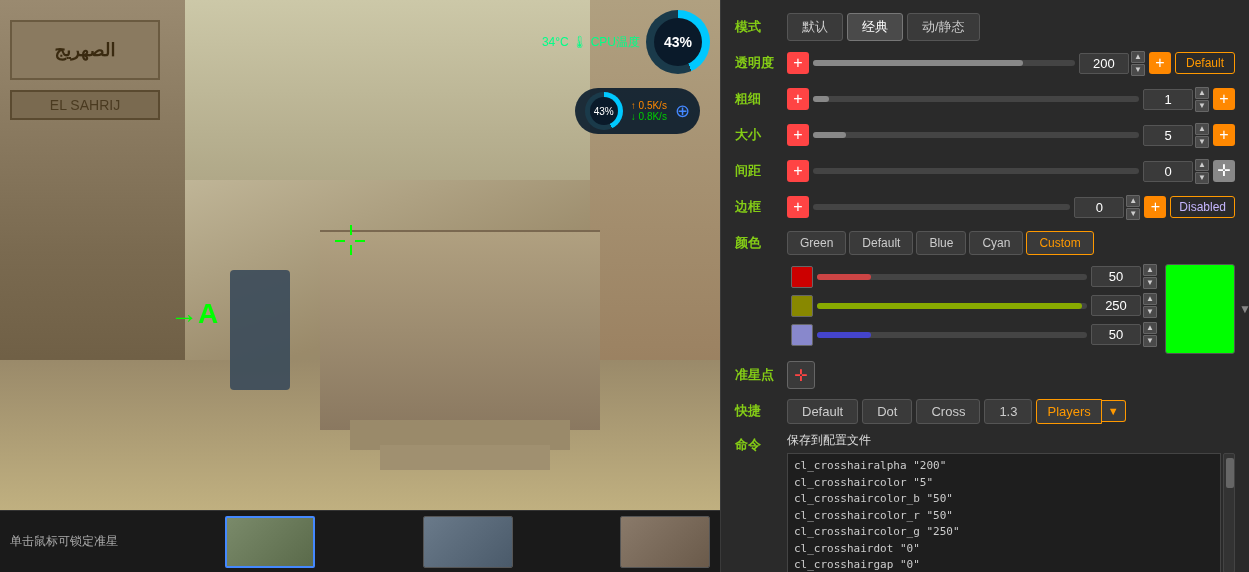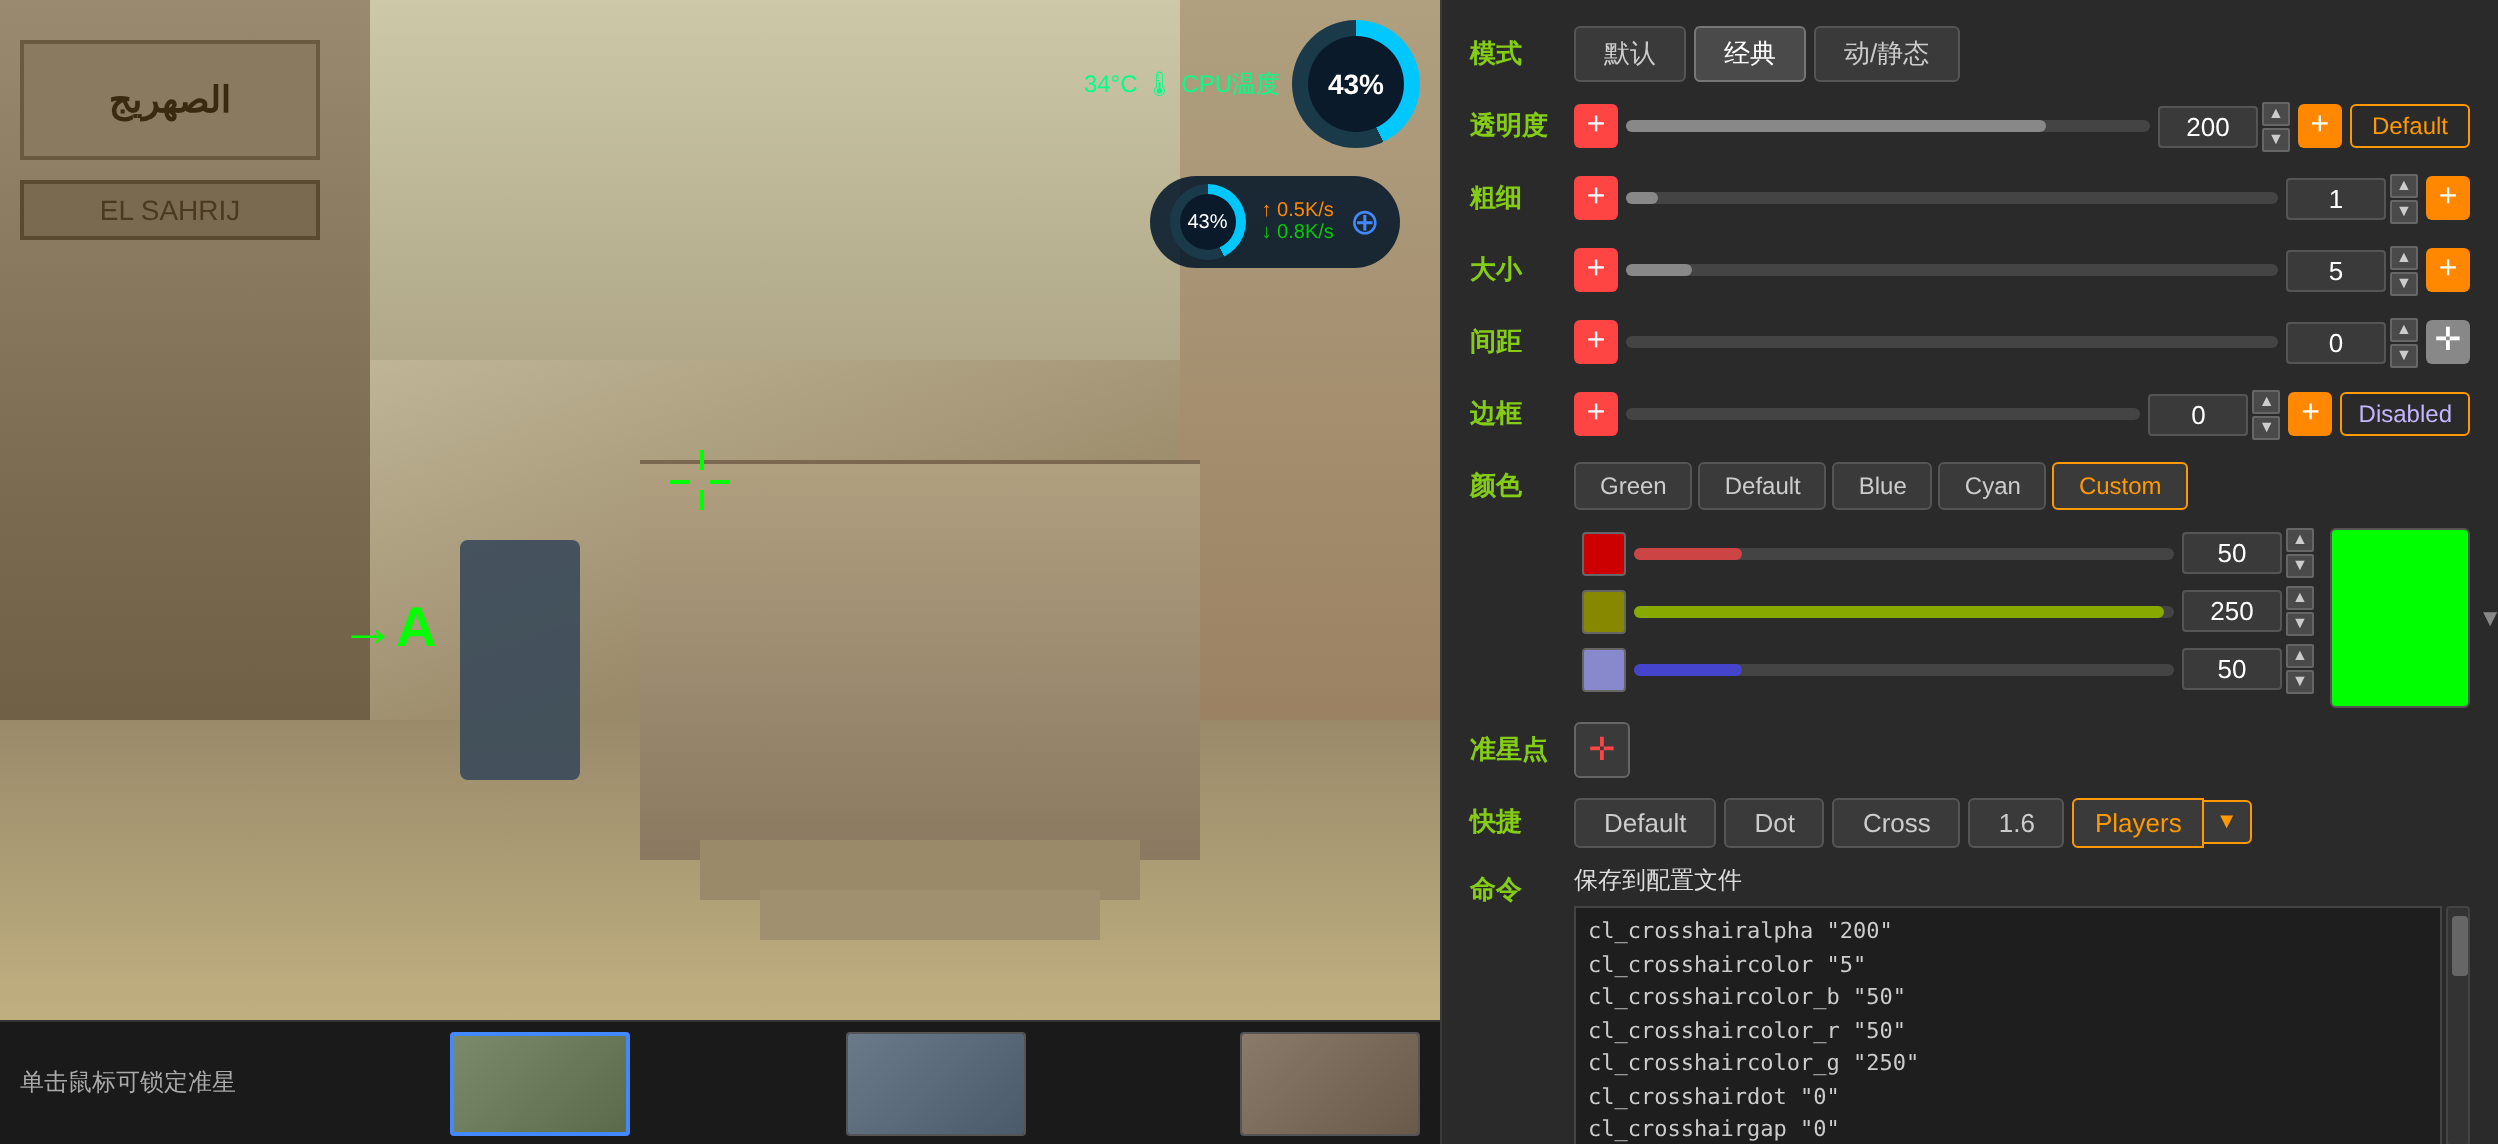--- a/index.html
+++ b/index.html
@@ -610,21 +610,21 @@
         <div class="crosshair-btn">✛</div>
       </div>
     </div>
 
     <div class="setting-row">
       <div class="row-label">快捷</div>
       <div class="row-controls" style="gap:4px;">
         <button class="shortcut-btn">Default</button>
         <button class="shortcut-btn">Dot</button>
         <button class="shortcut-btn">Cross</button>
-        <button class="shortcut-btn">1.6</button>
+        <button class="shortcut-btn">1.3</button>
         <div class="shortcut-btn-with-arrow">
           <button class="shortcut-btn-main">Players</button>
           <button class="shortcut-btn-arrow">▼</button>
         </div>
       </div>
     </div>
 
     <div class="setting-row" style="align-items:flex-start;">
       <div class="row-label" style="padding-top:4px;">命令</div>
       <div style="flex:1;">

